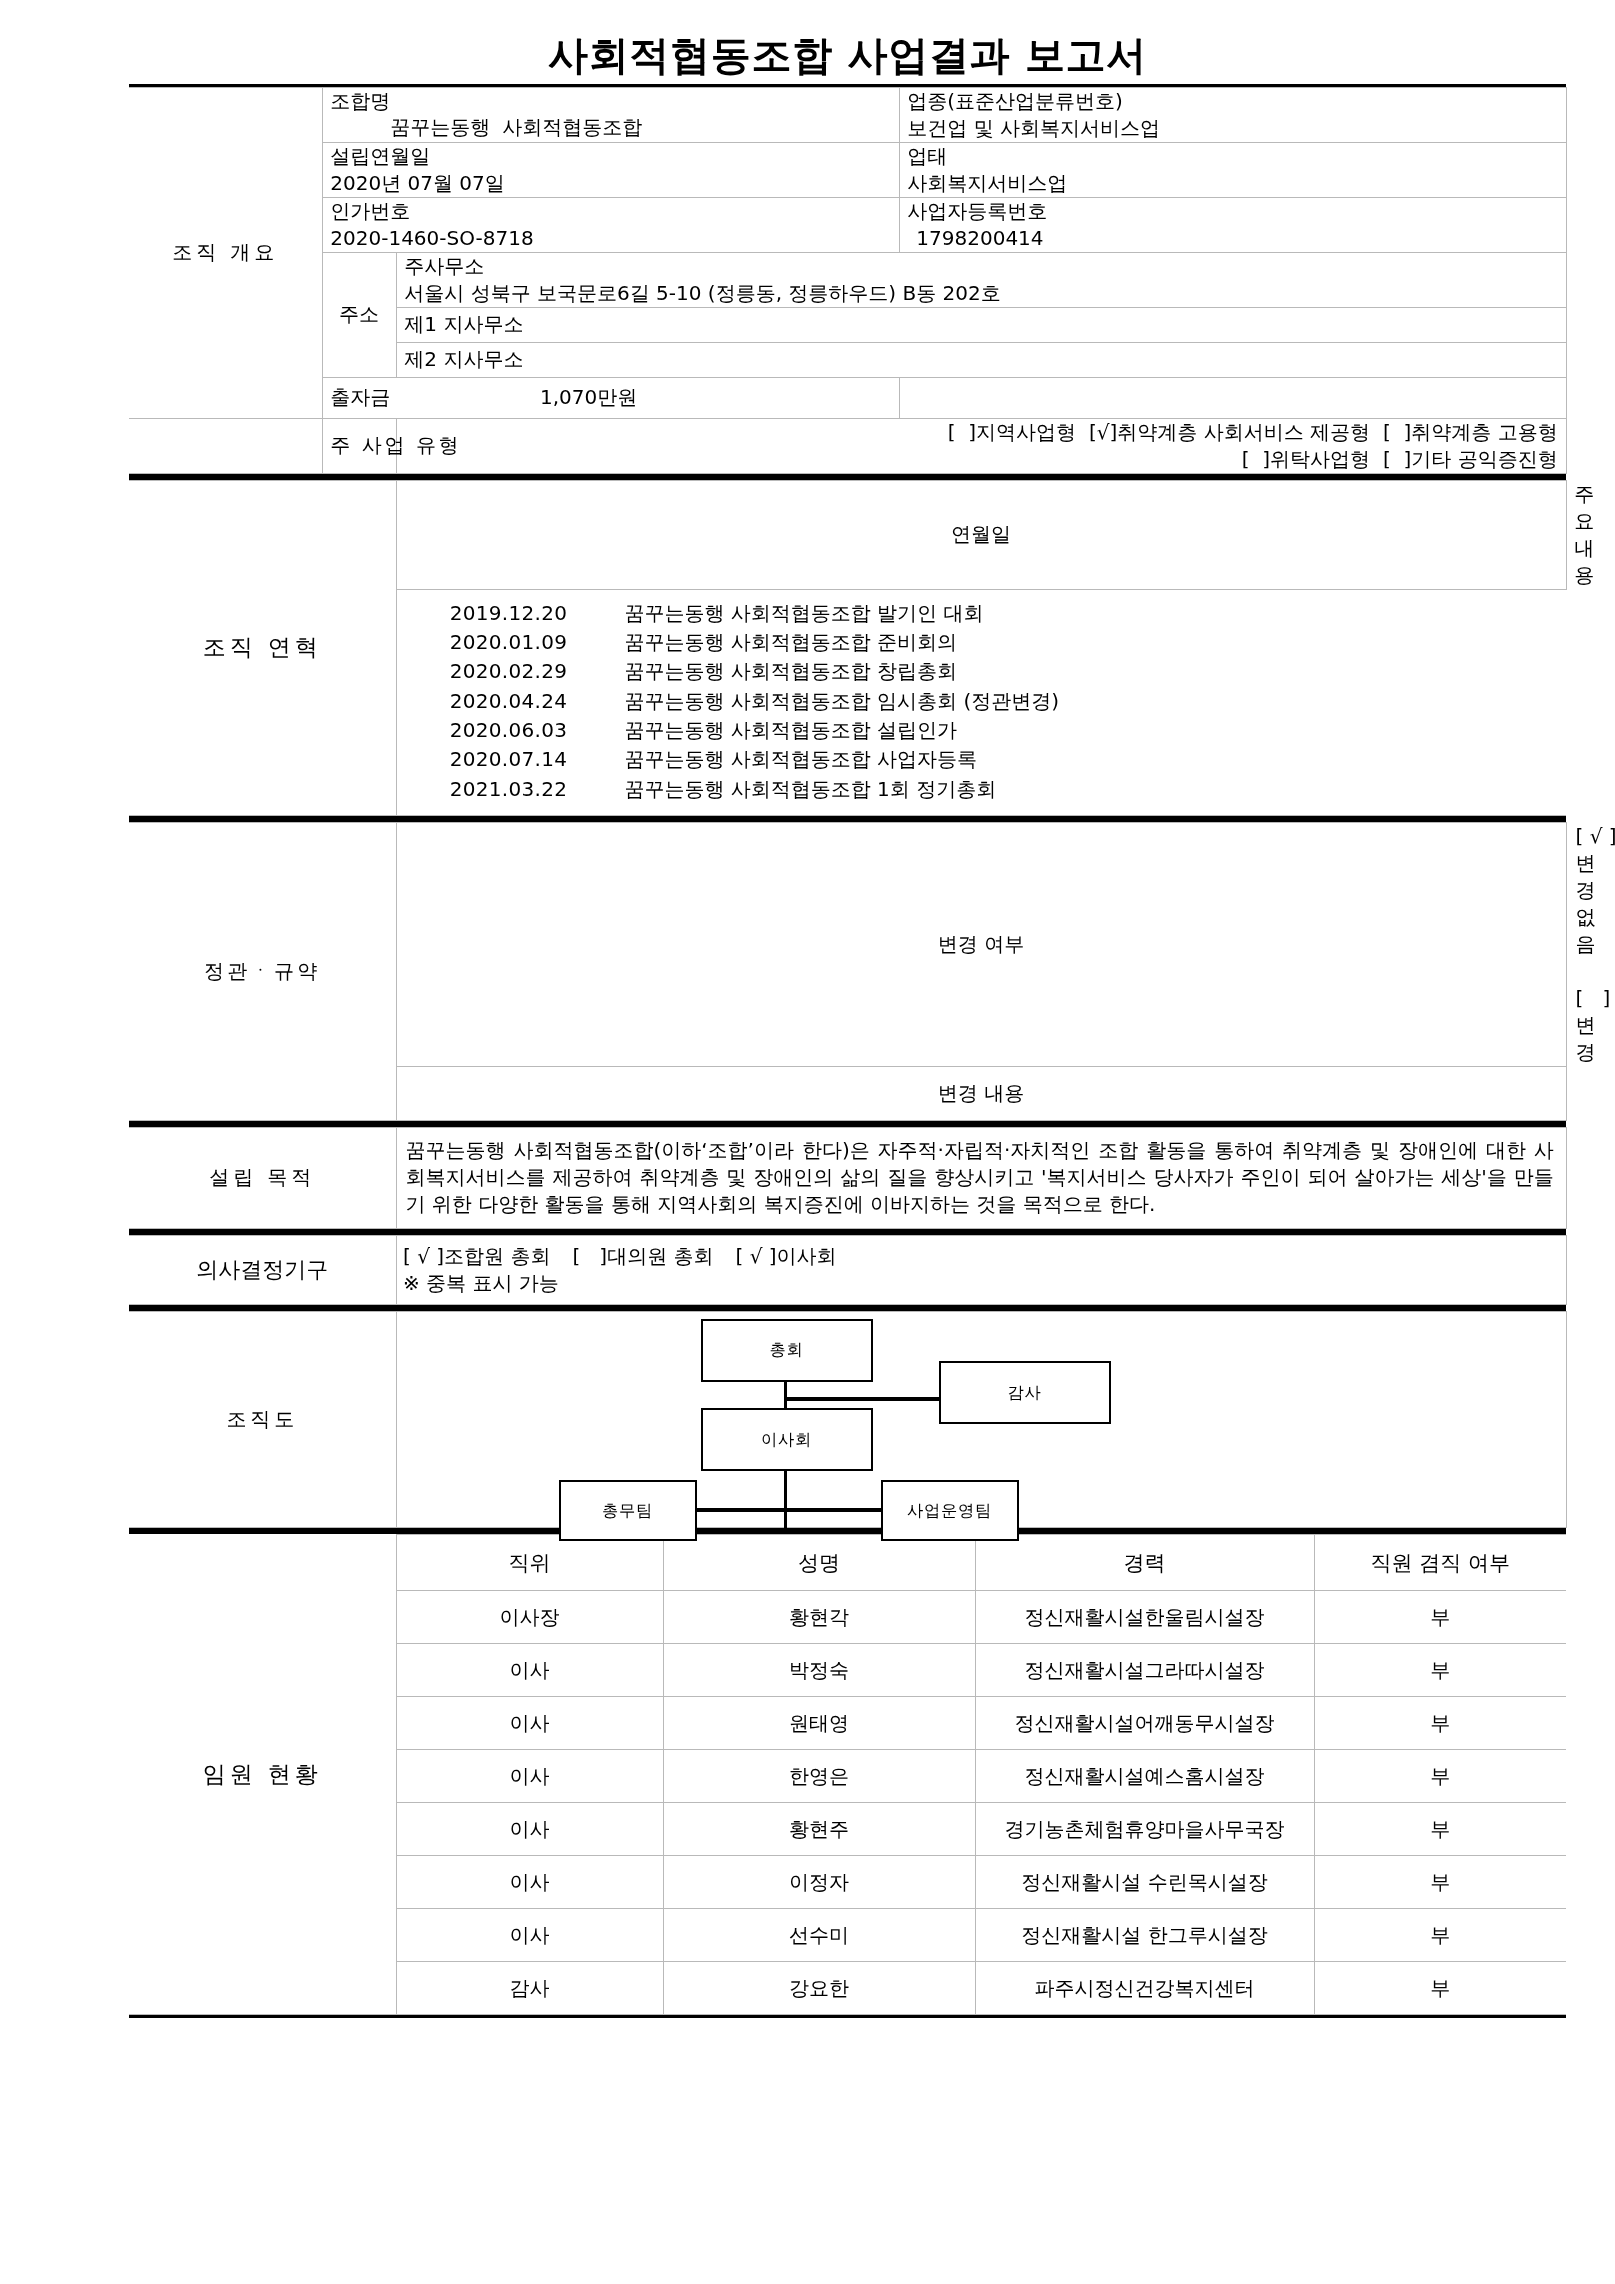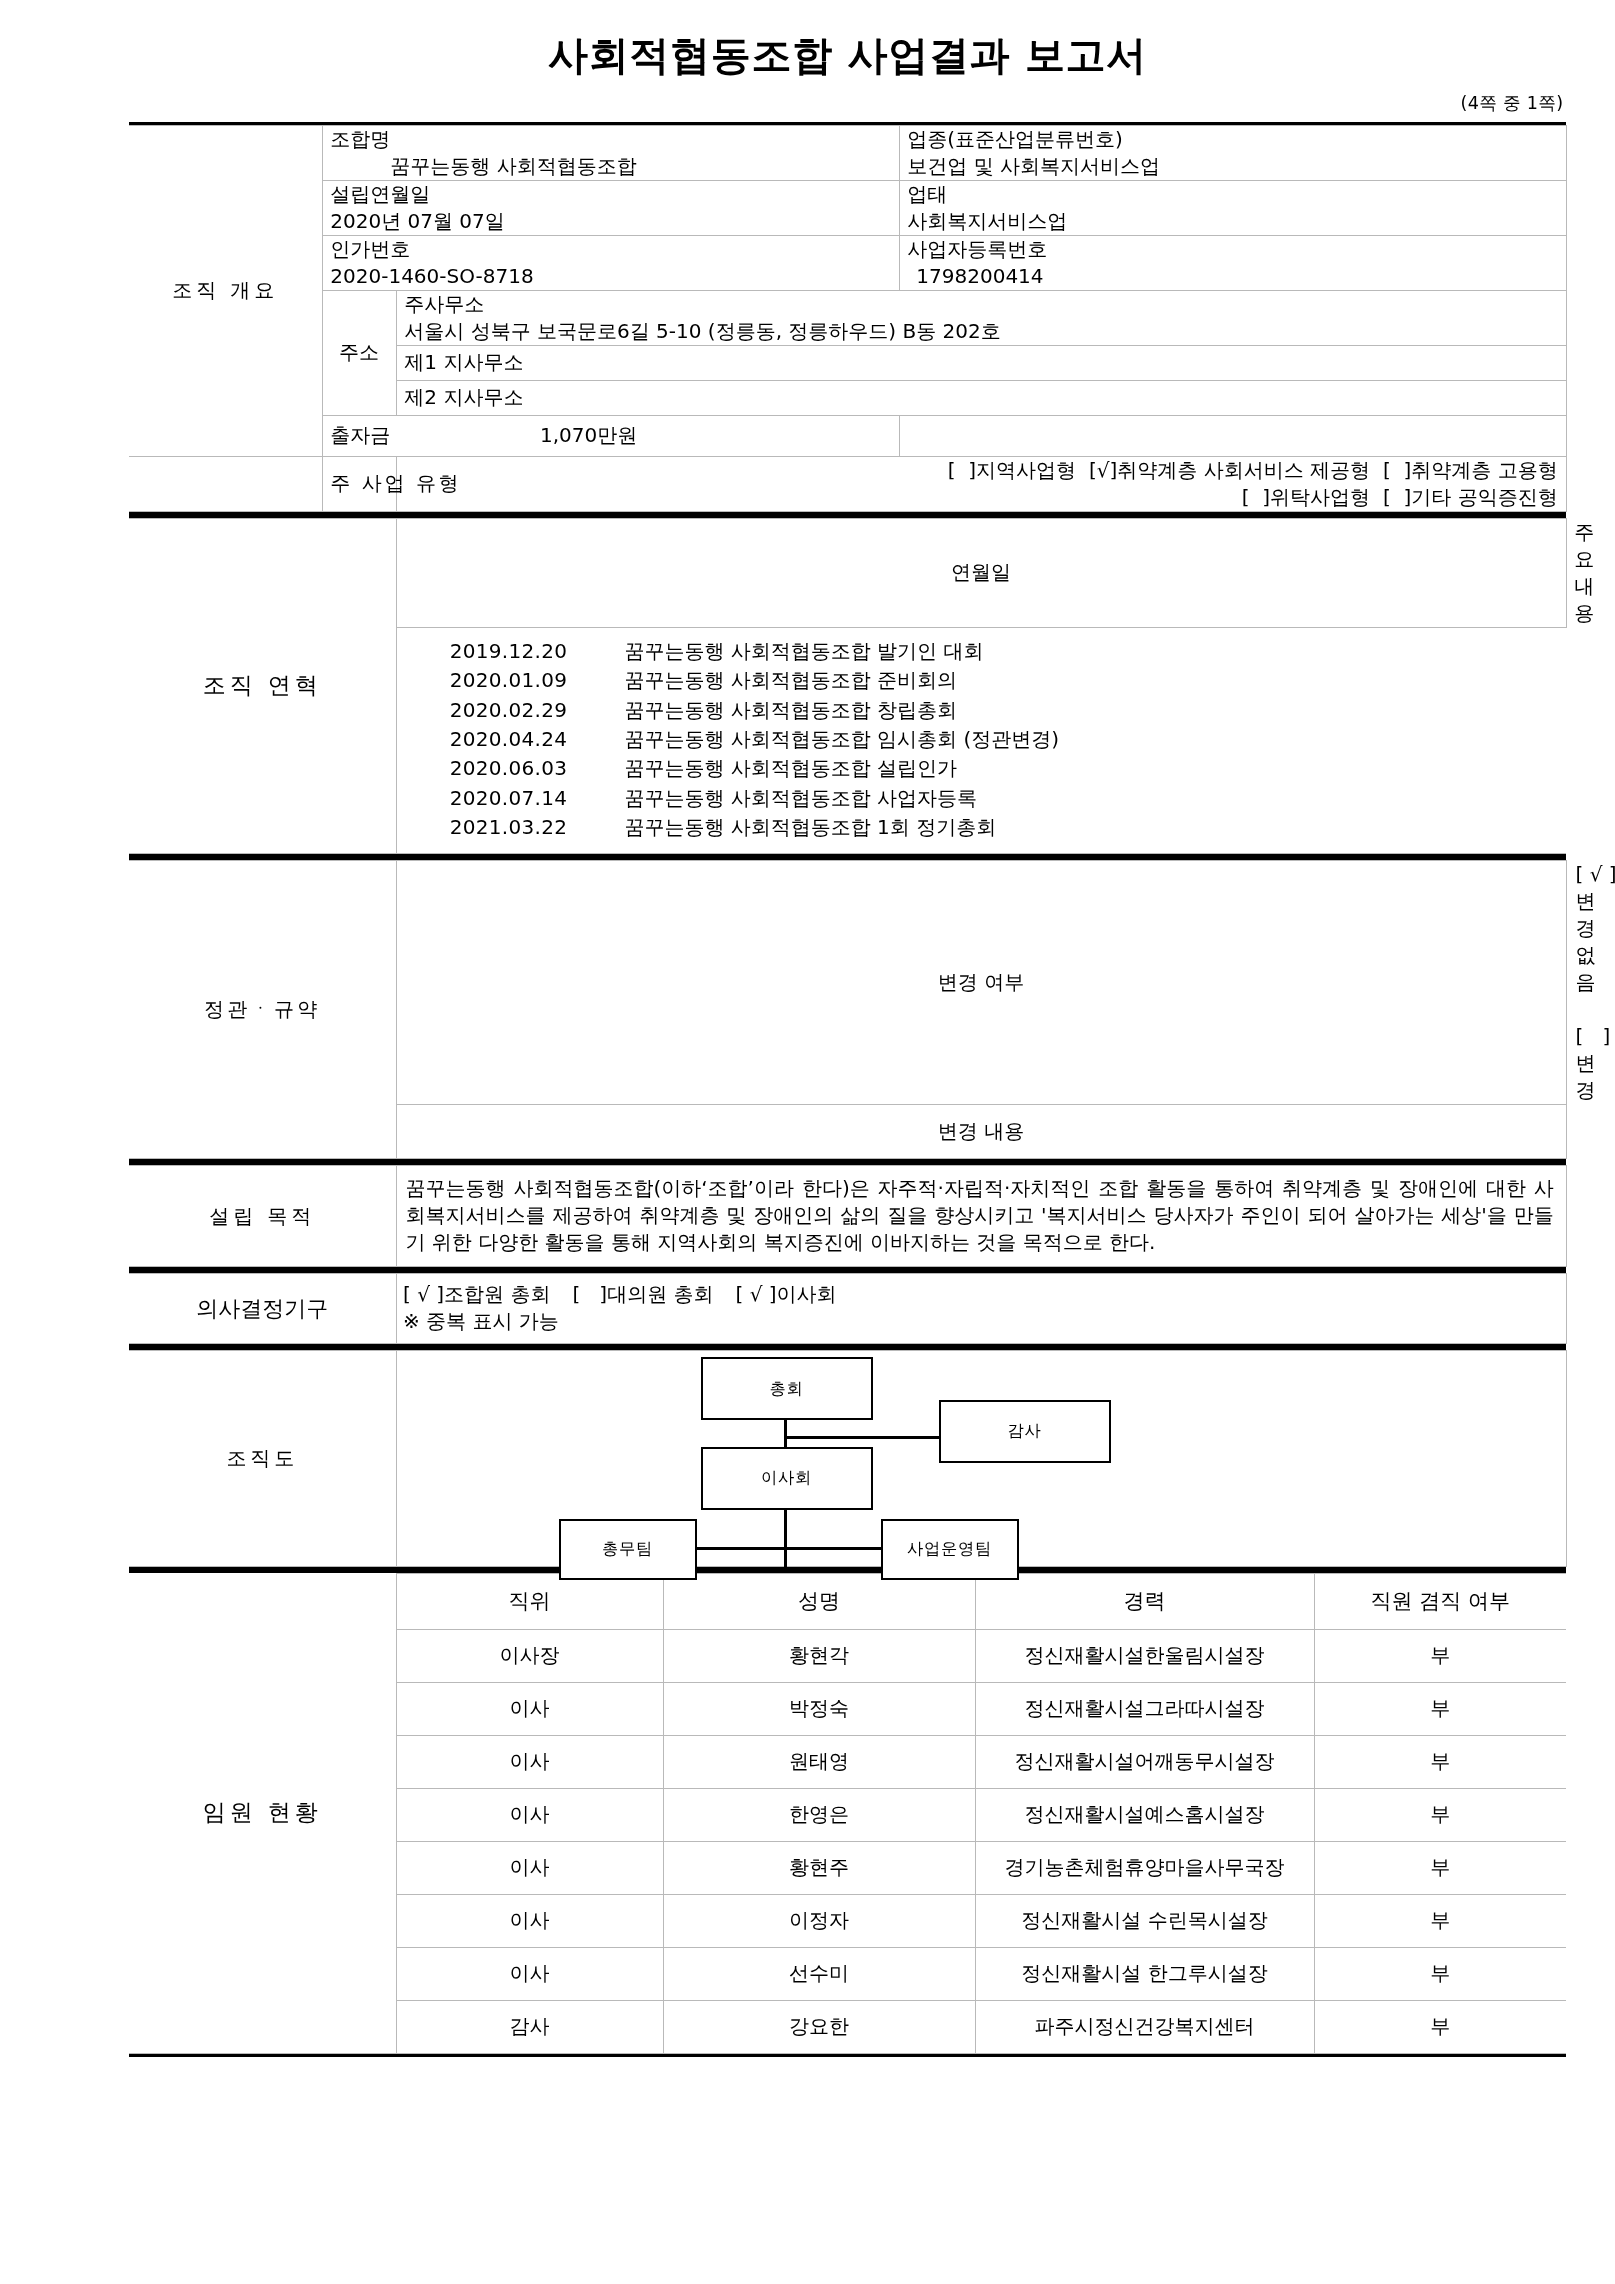--- a/index.html
+++ b/index.html
@@ -86,21 +86,21 @@
   td.no-b { border-bottom: none; }
 
   .sec-label {
     text-align: center;
     font-size: 23px;
     letter-spacing: 3.9px;
     white-space: nowrap;
     border-left: none !important;
   }
   .pad-cell { padding: 6.5px 9px 7.8px 9px; }
-  .val-indent { padding-left: 60px; }
+  .val-indent { padding-left: 60px; font-family: Liberation Mono, monospace; }
   .two-line { line-height: 1.55; }
   .two-line .l1 { display:block; }
   .two-line .l2 { display:block; }
   .ctr { text-align: center; }
 
   
   .type-label {
     text-align: center;
     font-size: 21.5px;
     letter-spacing: 2.6px;
@@ -203,21 +203,20 @@
 </style>
 </head>
 <body>
 
 <div class="page">
  <div class="inner">
 
 
   <div class="doc-title">사회적협동조합 사업결과 보고서</div>
 
-  <div class="page-indicator">(4쪽 중 1쪽)</div>
 
   <div class="frame">
     <table class="t">
       <colgroup>
         <col style="width:193px">
             <col style="width:74px">
             <col style="width:503px">
             <col style="width:667px">
       </colgroup>
 

